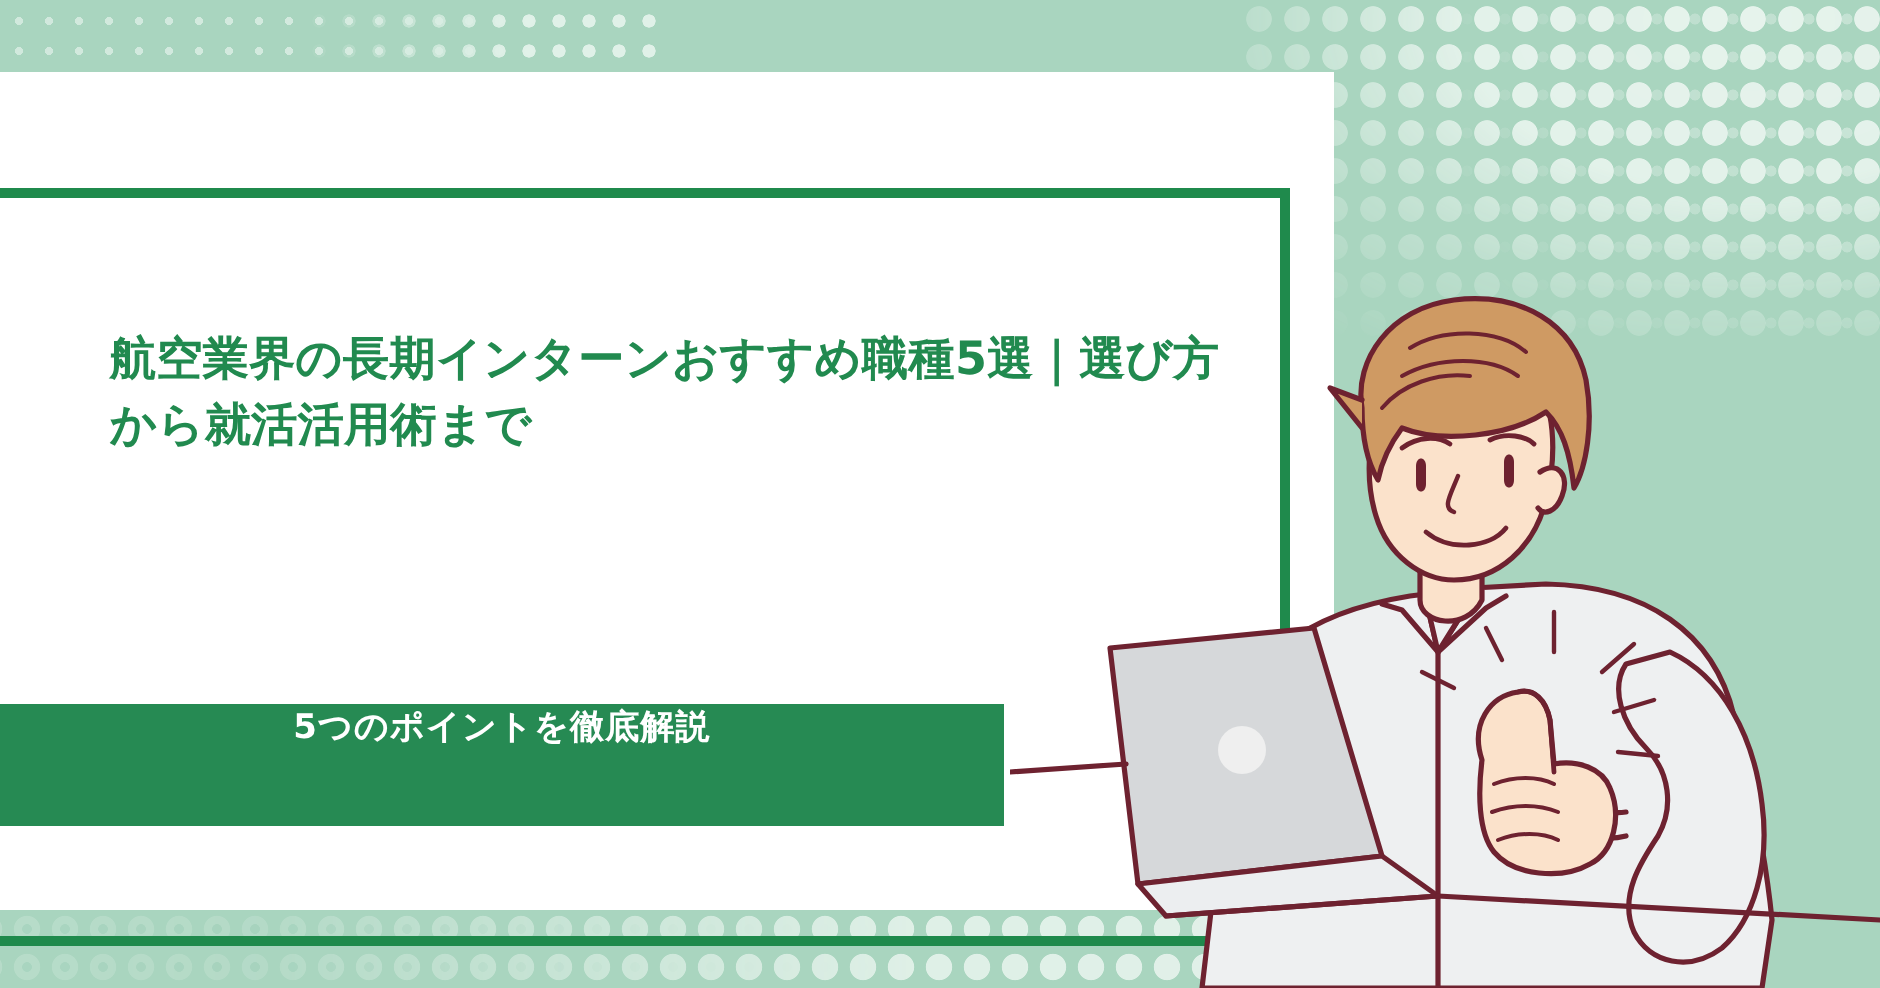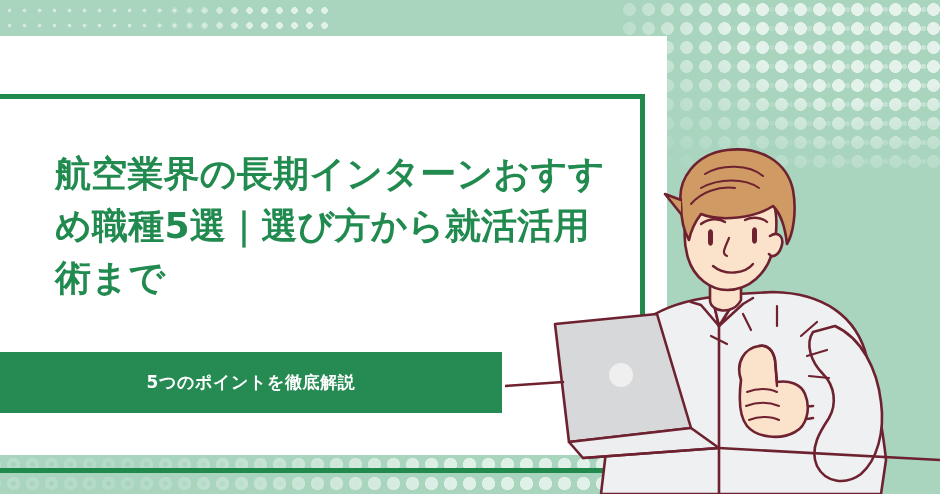--- a/index.html
+++ b/index.html
@@ -90,38 +90,38 @@
   #green-frame {
     position:absolute;
     left:-6px; top:58px;
     width:651px; height:379px;
     border:5px solid #1f8a4c;
   }
 
   
   #title {
     position:absolute;
-    left:55px; top:148px;
+    left:55px; top:164px;
     width:560px;
     color:#218a4f;
-    font-size:36px;
+    font-size:23px;
     font-weight:bold;
     line-height:1.45;
     letter-spacing:.2px;
     white-space:pre-wrap;
   }
 
   
   #subtitle-banner {
     position:absolute;
     left:0; top:352px;
     width:502px; height:61px;
     background:#268a53;
     display:flex;
-    align-items:center;
+    align-items:flex-start;
     justify-content:center;
   }
   #subtitle-text {
     color:#ffffff;
     font-size:17px;
     font-weight:bold;
     letter-spacing:.6px;
   }
 
   

